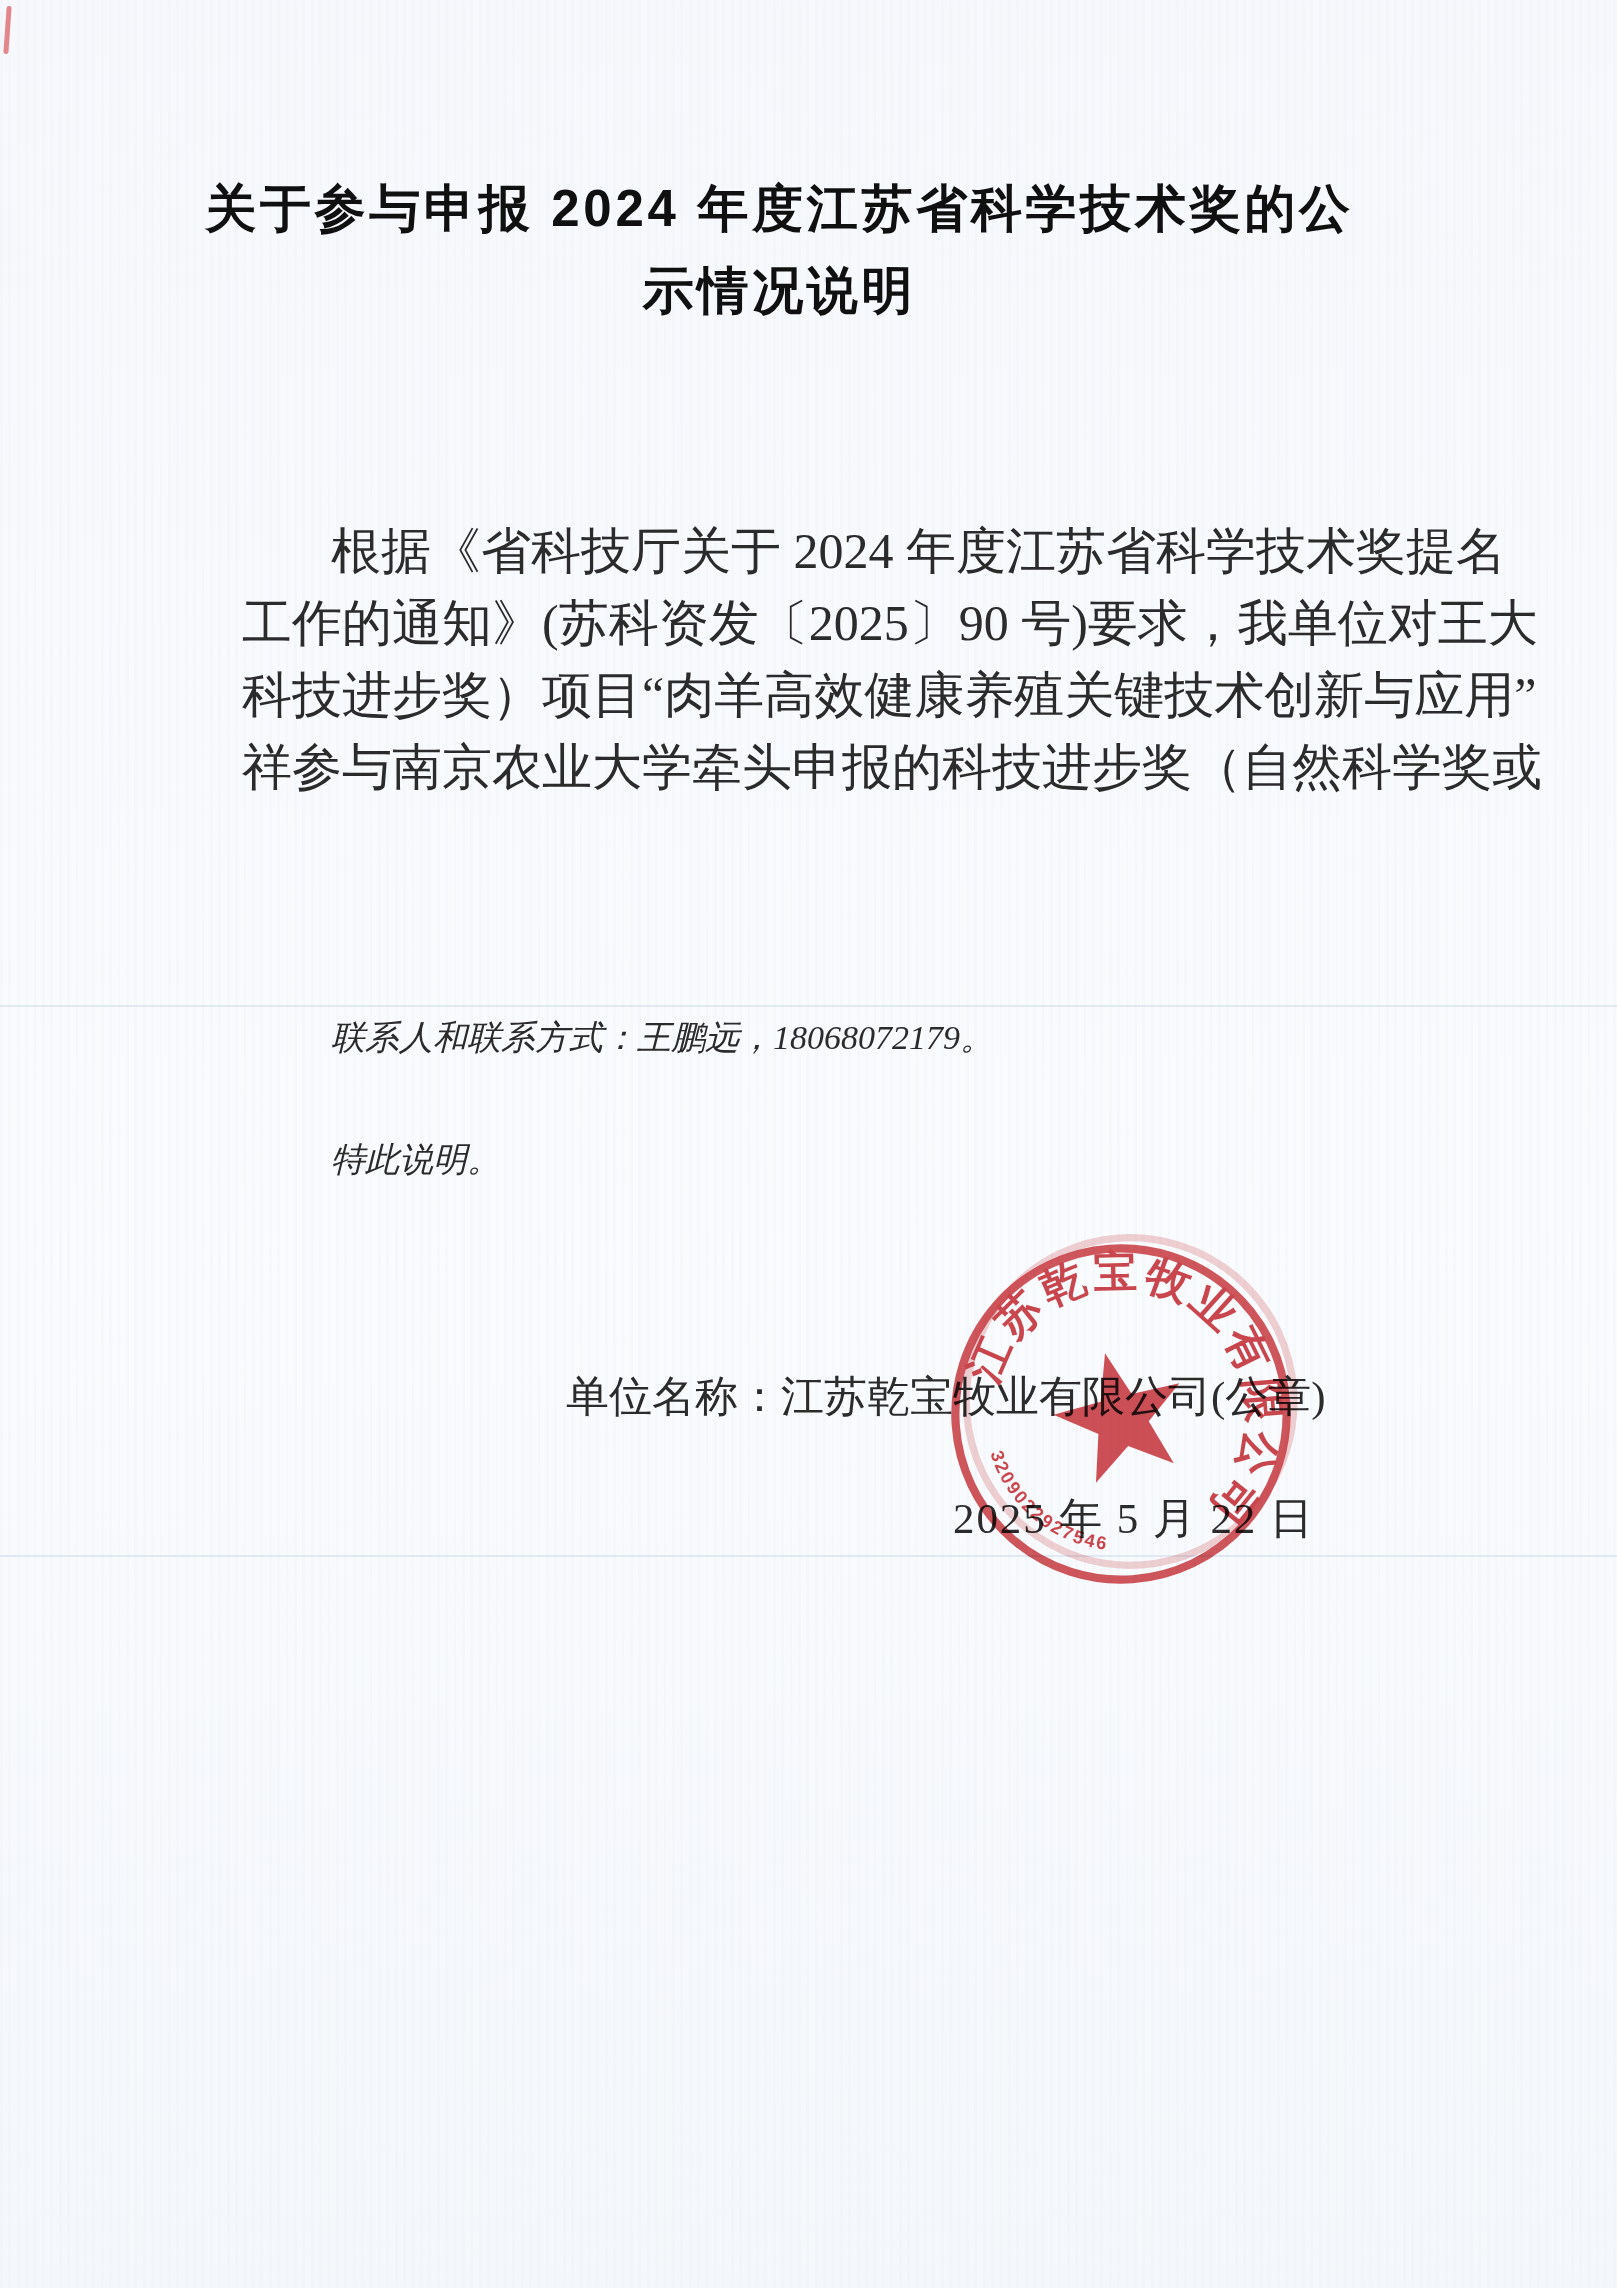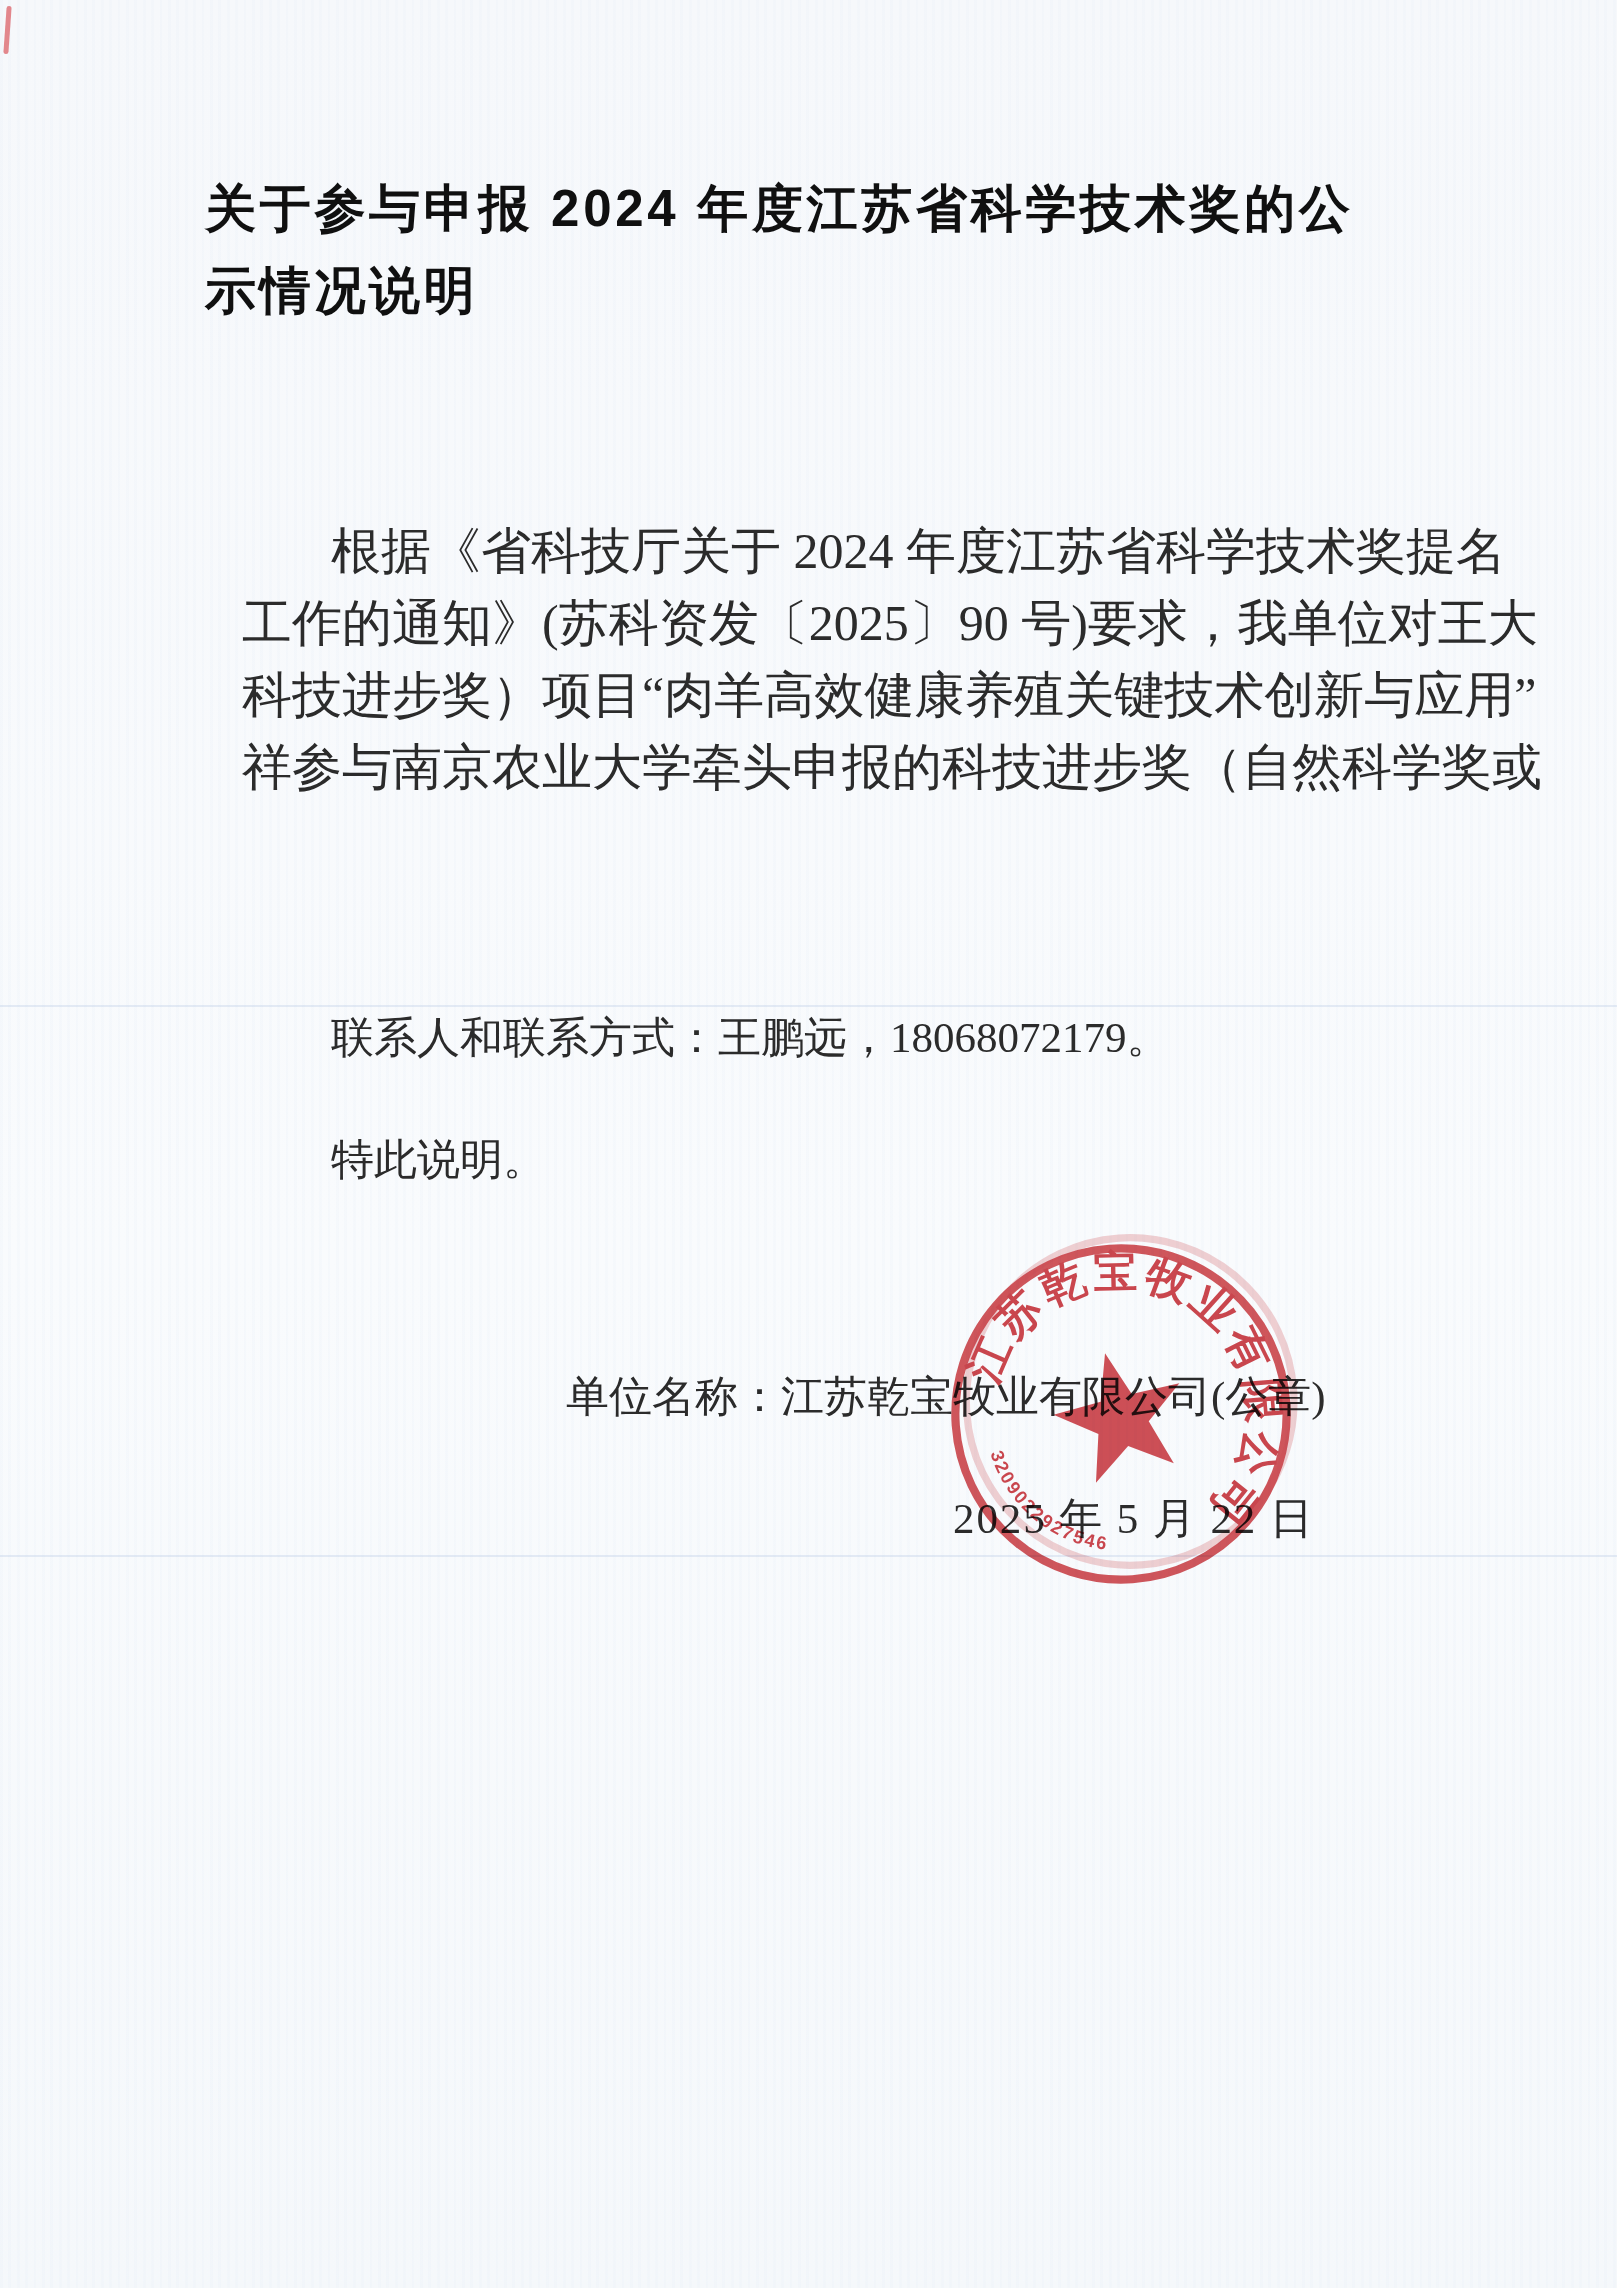--- a/index.html
+++ b/index.html
@@ -12,34 +12,34 @@
   .paper{
     position:absolute;left:0;top:0;width:1617px;height:2289px;
     background:
       repeating-linear-gradient(90deg, rgba(222,232,244,0.14) 0 2.8px, rgba(255,255,255,0) 2.8px 8.4px),
       linear-gradient(180deg,#f6f8fb 0%,#f9fbfd 55%,#f5f8fb 100%);
   }
   .fold-line{position:absolute;left:0;width:1617px;height:1.9px;background:rgba(176,196,224,0.30);}
   .edge-mark{position:absolute;left:4.7px;top:5.6px;width:4.7px;height:48px;background:#dd6a70;border-radius:2.8px;opacity:.8;transform:rotate(4deg);}
   .doc-title{
     position:absolute;left:205px;top:168px;width:1149px;
-    text-align:left;
+    text-align:center;
     font-family:"Liberation Sans","DejaVu Sans",sans-serif;
     font-weight:700;font-size:51px;line-height:82px;letter-spacing:3.7px;
     color:#101010;
   }
   .body-block{
     position:absolute;left:242px;top:515px;width:1231px;
     font-size:50px;line-height:72px;color:#2b2b2b;
   }
   .body-line{white-space:nowrap;}
   .body-line.indent{padding-left:89px;}
   .para{
     position:absolute;left:242px;width:1231px;
-    font-size:43px;line-height:72px;color:#2b2b2b;white-space:nowrap;
+    font-size:34px;line-height:72px;color:#2b2b2b;white-space:nowrap;font-style:italic;
   }
   .para.indent{padding-left:89px;}
   .sig-line{
     position:absolute;font-size:43px;line-height:58px;color:#2b2b2b;white-space:nowrap;
   }
   .seal{
     position:absolute;left:939px;top:1232px;width:364px;height:364px;
     mix-blend-mode:multiply;opacity:.93;transform:rotate(-4deg);
   }
   .seal .main-ring{fill:none;stroke:#cc3940;stroke-width:9;opacity:.92;}

